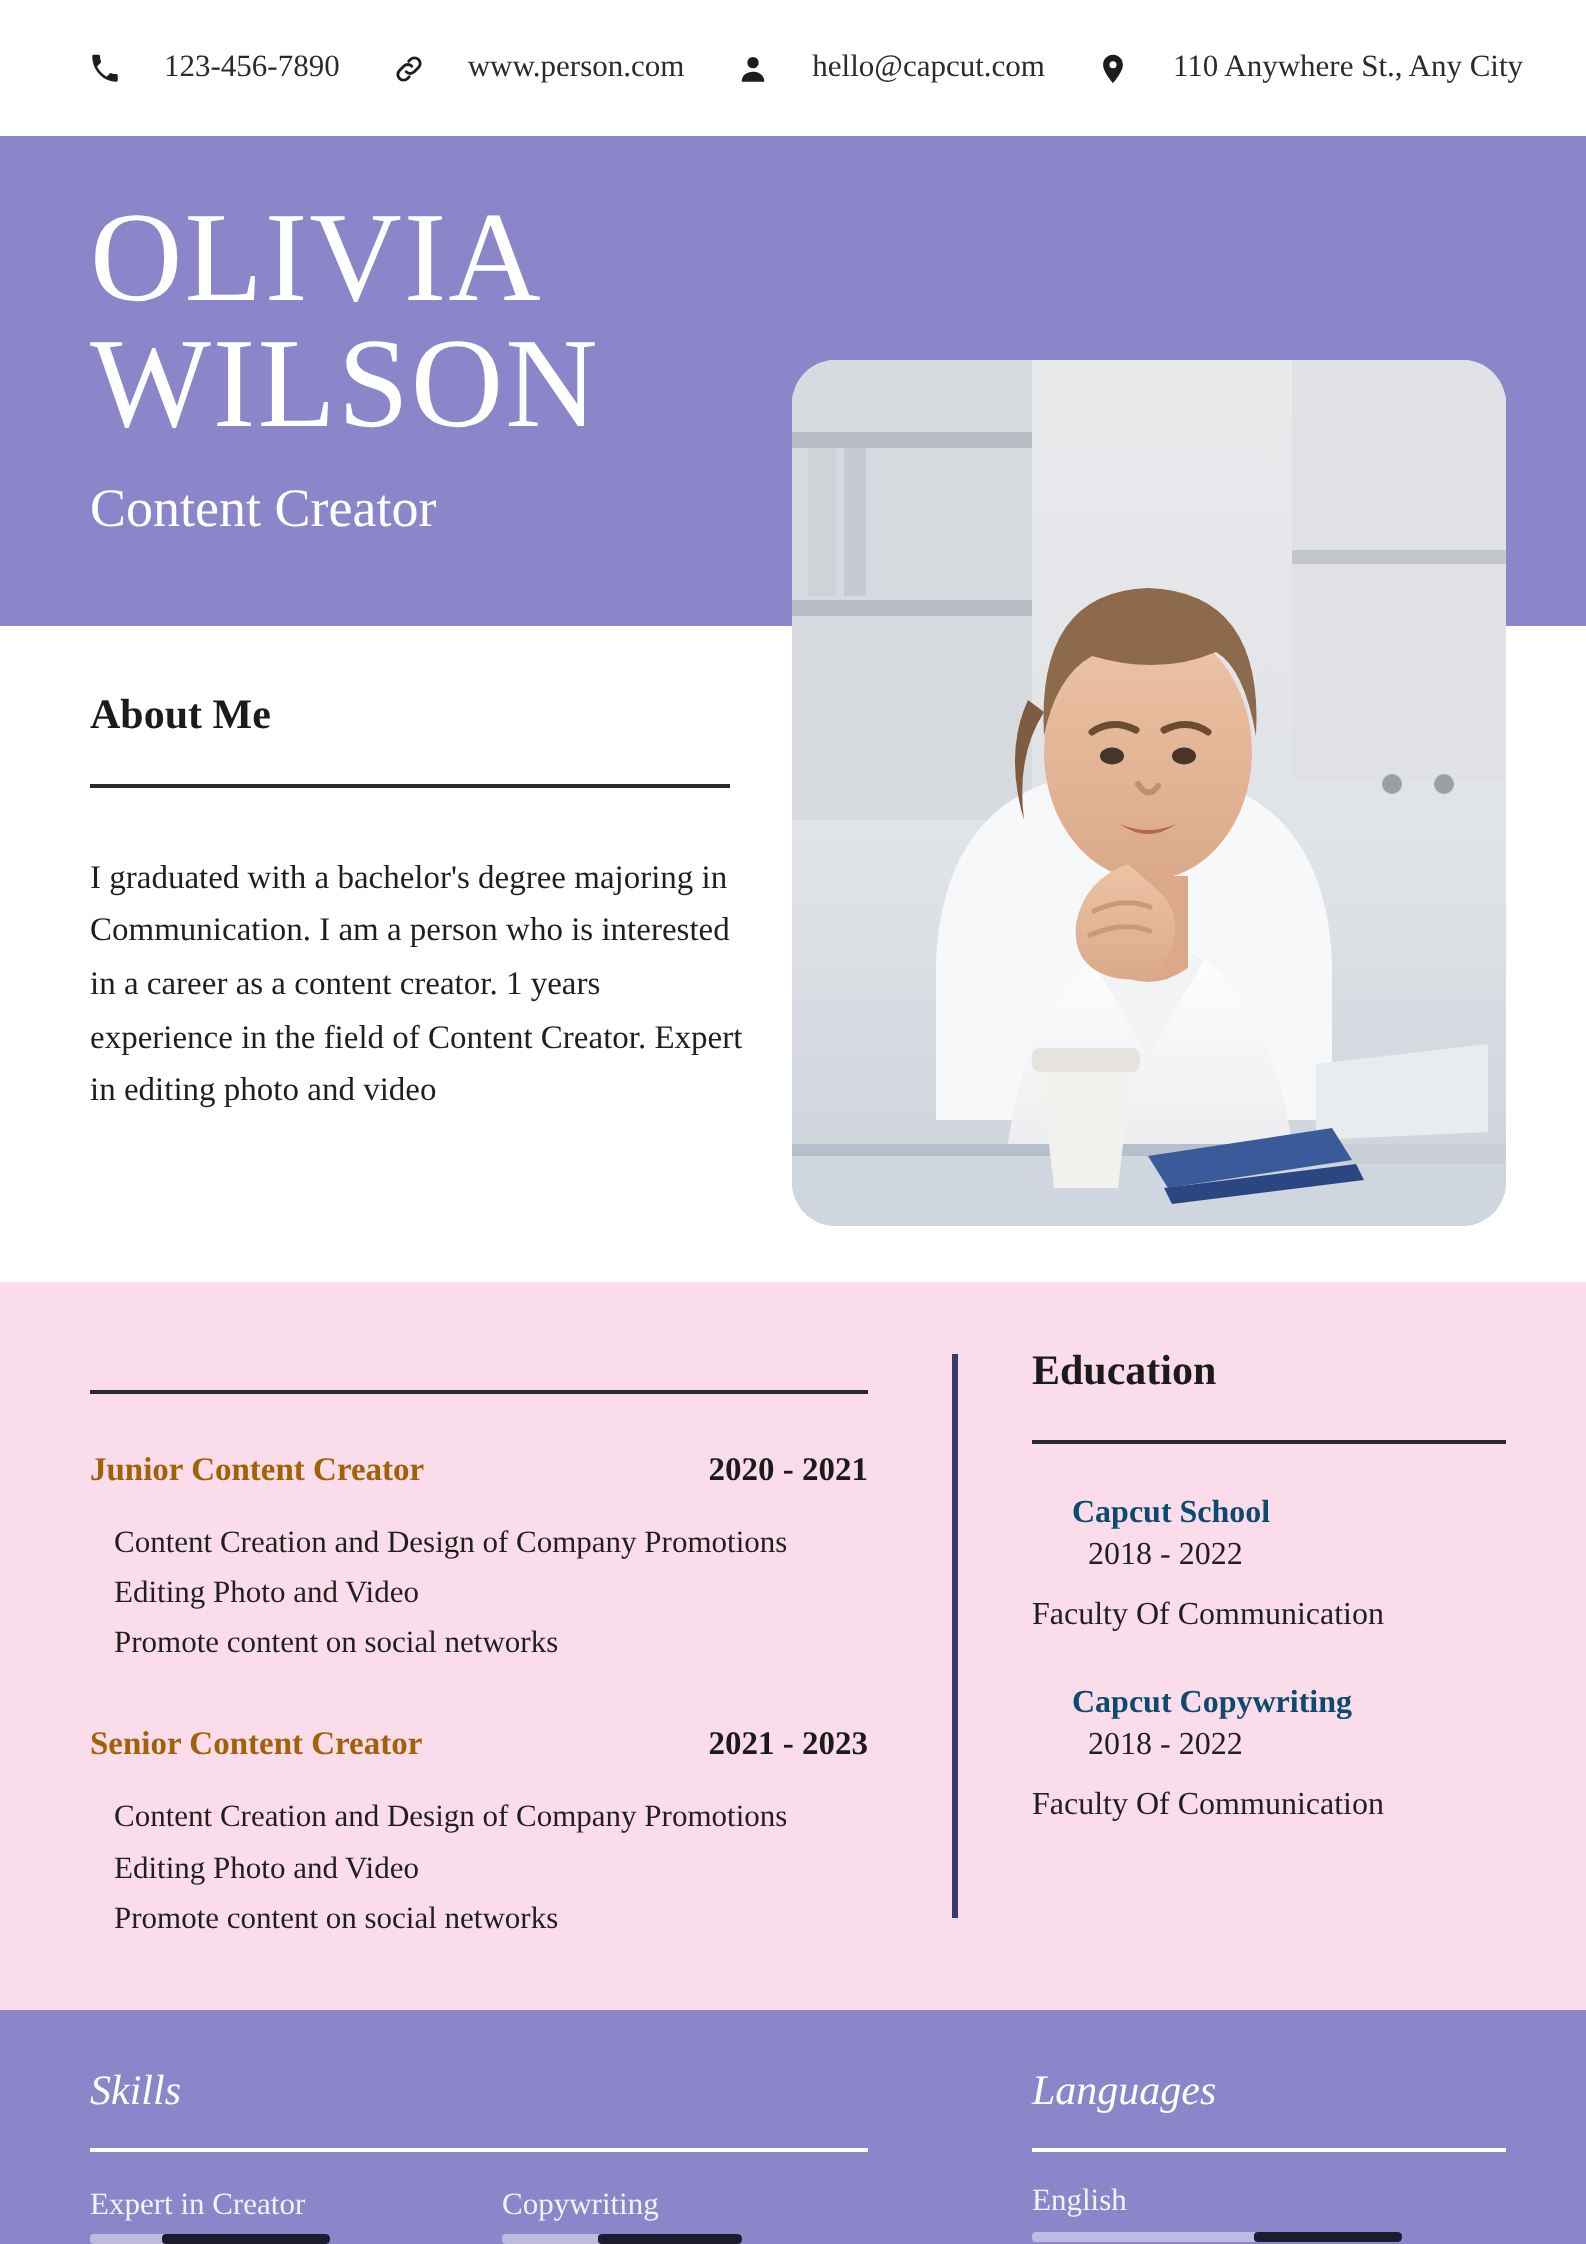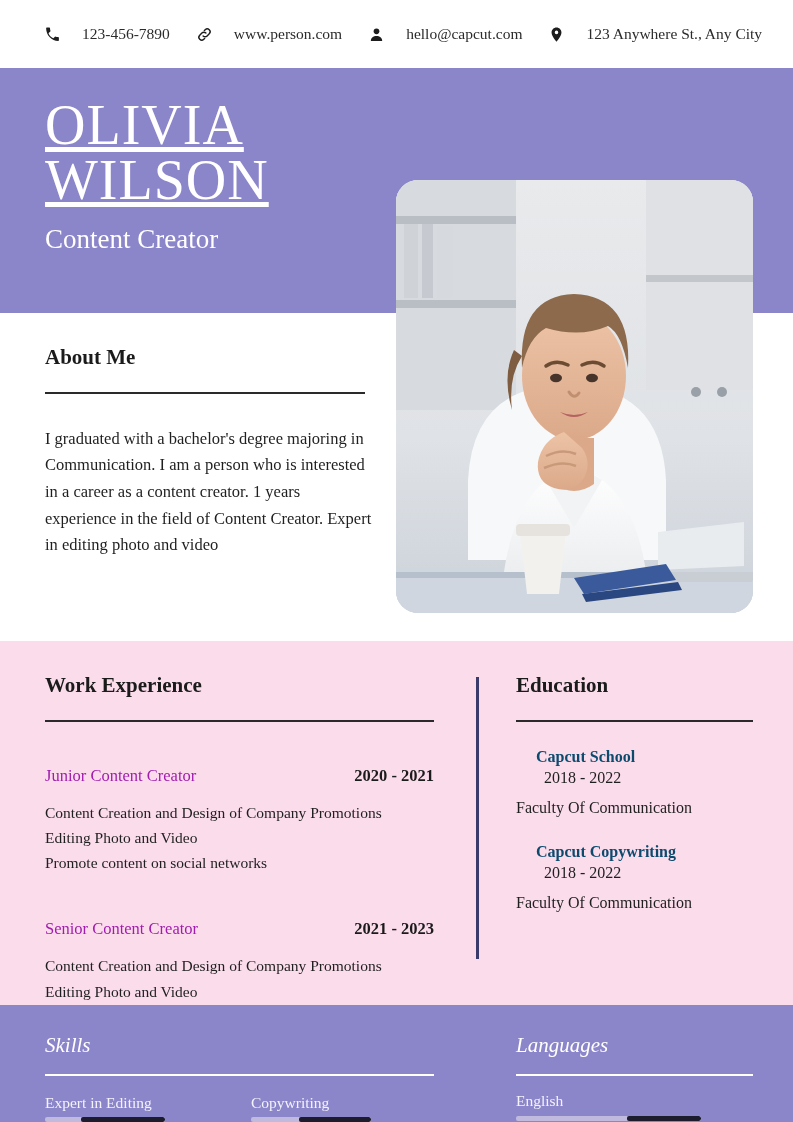--- a/index.html
+++ b/index.html
@@ -43,25 +43,24 @@
   
   .hero {
     position: relative;
     height: 245px;
     background: #8b85c9;
     padding: 30px 0 0 45px;
   }
   .hero-name {
     font-family: "Liberation Serif", serif;
     color: #ffffff;
-    font-size: 56px;
+    font-size: 64px;
     line-height: 0.98;
     letter-spacing: 1px;
     font-weight: 400;
-    text-decoration: underline;
   }
   .hero-name .ln { display: block; }
   .hero-role {
     margin-top: 16px;
     color: #ffffff;
     font-size: 27px;
     font-family: "Liberation Serif", serif;
   }
 
   
@@ -128,34 +127,34 @@
 
   .job { margin-top: 28px; }
   .job-head {
     display: flex;
     justify-content: space-between;
     align-items: baseline;
     width: 389px;
   }
   .job-title {
     font-size: 16.5px;
-    font-weight: normal;
-    color: #a21caf;
-    margin-top: 16px;
+    font-weight: bold;
+    color: #a16207;
   }
   .job-date {
     font-size: 16.5px;
     font-weight: bold;
     color: #1b1b1b;
   }
   .job-bullets {
     margin-top: 14px;
     font-size: 15.5px;
     line-height: 1.63;
     color: #1f1f1f;
+    margin-left: 12px;
   }
 
   .edu-item { margin-top: 26px; }
   .edu-school {
     font-size: 16px;
     font-weight: bold;
     color: #0c4a6e;
     margin-left: 20px;
   }
   .edu-years {
@@ -278,21 +277,21 @@
     </span>
     <span>hello@capcut.com</span>
   </div>
 
   <div class="contact-item">
     <span class="ci-icon">
       <svg width="17" height="17" viewBox="0 0 24 24" fill="currentColor">
           <path d="M12 2C8.1 2 5 5.1 5 9c0 5.2 7 13 7 13s7-7.8 7-13c0-3.9-3.1-7-7-7zm0 9.5A2.5 2.5 0 1 1 12 6.5a2.5 2.5 0 0 1 0 5z"></path>
         </svg>
     </span>
-    <span>123 Anywhere St., Any City</span>
+    <span>110 Anywhere St., Any City</span>
   </div>
 </div>
 
 <div class="hero">
   <div class="hero-name">
     <span class="ln">OLIVIA</span>
     <span class="ln">WILSON</span>
   </div>
   <div class="hero-role">Content Creator</div>
 
@@ -367,21 +366,20 @@
 <div class="about-band">
   <div class="section-title">About Me</div>
   <div class="rule about-rule"></div>
   <div class="about-text">I graduated with a bachelor's degree majoring in Communication. I am a person who is interested in a career as a content creator. 1 years experience in the field of Content Creator. Expert in editing photo and video</div>
 </div>
 
 <div class="mid-band">
   <div class="vdivider"></div>
 
   <div class="mid-left">
-    <div class="section-title">Work Experience</div>
     <div class="rule work-rule"></div>
 
     <div class="job">
       <div class="job-head">
         <span class="job-title">Junior Content Creator</span>
         <span class="job-date">2020 - 2021</span>
       </div>
       <div class="job-bullets" style="white-space: pre-line;">Content Creation and Design of Company Promotions
 Editing Photo and Video
 Promote content on social networks</div>
@@ -416,21 +414,21 @@
   </div>
 </div>
 
 <div class="bottom-band">
   <div class="bottom-left">
     <div class="bottom-title">Skills</div>
     <div class="rule-light skills-rule"></div>
 
     <div class="skill-grid">
       <div class="skill-cell">
-        <div class="skill-name">Expert in Editing</div>
+        <div class="skill-name">Expert in Creator</div>
         <div class="bar">
             <span style="width:70%"></span>
           </div>
       </div>
       <div class="skill-cell">
         <div class="skill-name">Copywriting</div>
         <div class="bar">
             <span style="width:60%"></span>
           </div>
       </div>

